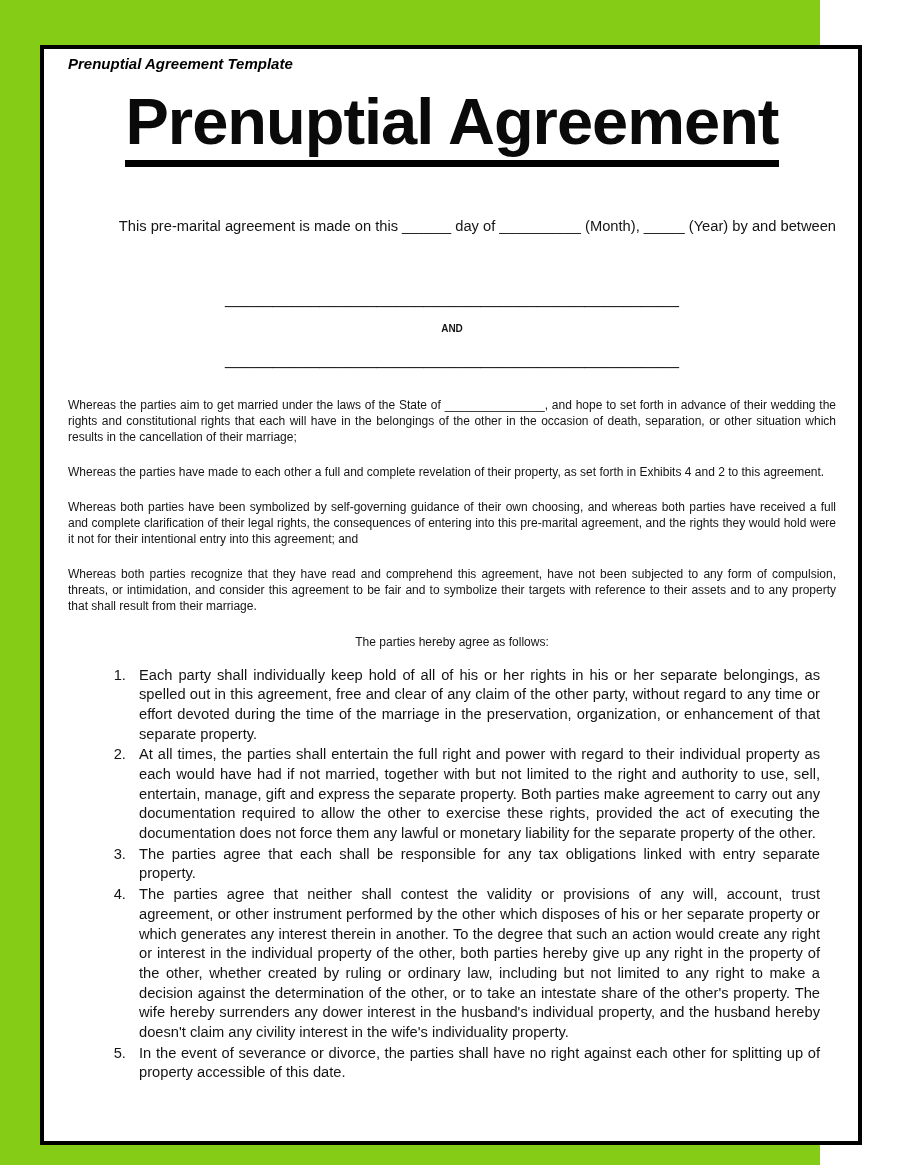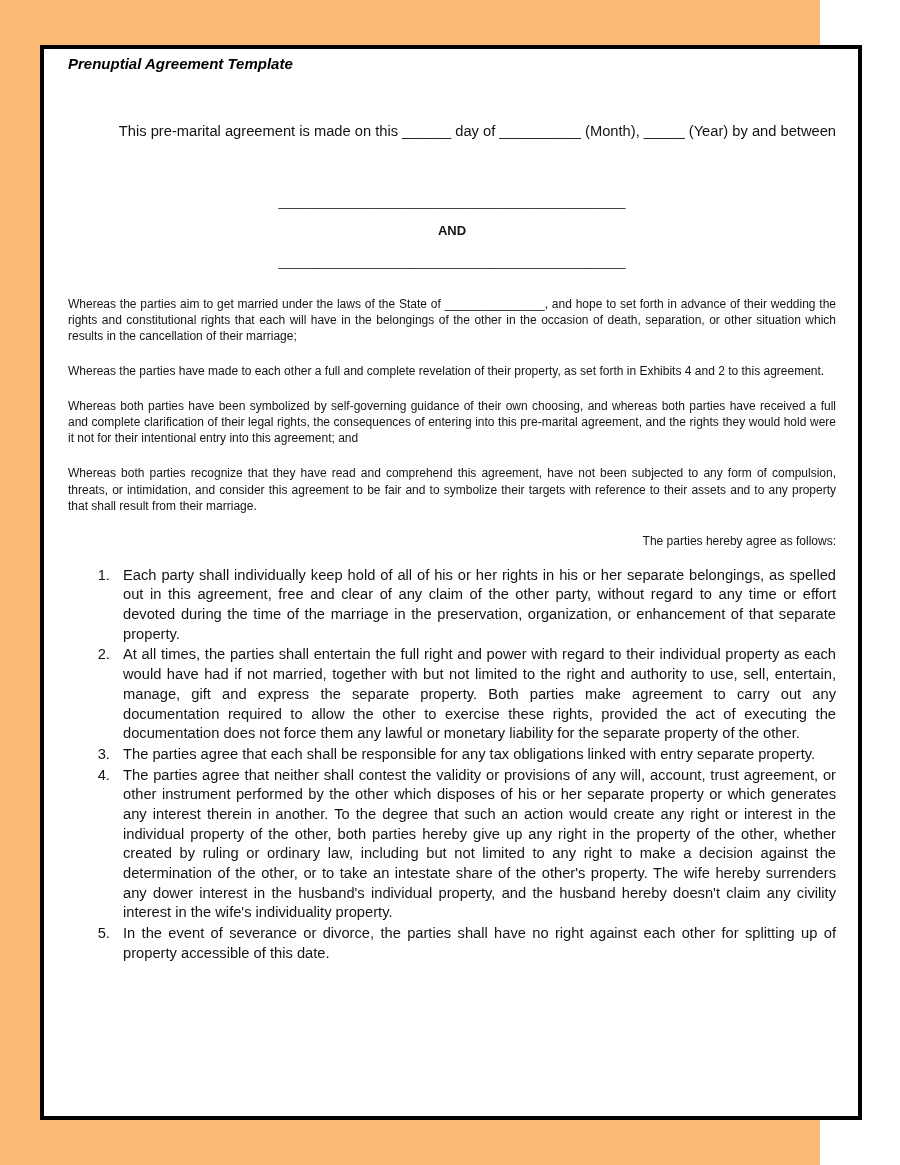--- a/index.html
+++ b/index.html
@@ -6,21 +6,21 @@
   html, body {
     margin: 0;
     padding: 0;
     background: #ffffff;
     font-family: "Liberation Sans", "DejaVu Sans", sans-serif;
     color: #141414;
   }
   .canvas {
     width: 820px;
     height: 1165px;
-    background: #fdba74;
+    background: #84cc16;
     position: relative;
   }
   .page-border {
     position: absolute;
     left: 40px;
     top: 45px;
     width: 822px;
     border: 4px solid #000000;
     background: #ffffff;
     padding: 4px 22px 42px 24px;
@@ -52,63 +52,66 @@
     font-size: 14.7px;
     line-height: 1.34;
     margin-top: 50px;
     text-align: right;
   }
   .party-block {
     margin-top: 52px;
     text-align: center;
   }
   .party-line {
-    font-size: 13px;
+    font-size: 17px;
     letter-spacing: 0px;
     line-height: 1.2;
     white-space: nowrap;
   }
   .and-sep {
-    font-size: 13px;
+    font-size: 10px;
     font-weight: bold;
     margin: 14px 0 16px 0;
   }
   .body-copy {
     margin-top: 26px;
   }
   .para {
     font-size: 12px;
     line-height: 1.34;
     text-align: justify;
     margin: 0 0 19px 0;
   }
   .lead {
-    text-align: right;
-    margin-bottom: 17px;
+    text-align: center;
+    margin-bottom: 0;
   }
   ol.clauses {
-    margin: 0;
+    margin: 16px;
     padding: 0 0 0 46px;
   }
   ol.clauses li {
     font-size: 14.7px;
     line-height: 1.34;
     text-align: justify;
     padding-left: 9px;
     margin: 0 0 1px 0;
   }
 </style>
 </head>
 <body>
 
 <div class="canvas">
   <div class="page-border">
 
     <div class="template-header">Prenuptial Agreement Template</div>
 
+    <div class="doc-title-wrap">
+      <span class="doc-title">Prenuptial Agreement</span>
+    </div>
 
     <p class="intro">This pre-marital agreement is made on this ______ day of __________ (Month), _____ (Year) by and between</p>
 
     <div class="party-block">
       <div class="party-line">________________________________________________</div>
       <div class="and-sep">AND</div>
       <div class="party-line">________________________________________________</div>
     </div>
 
     <div class="body-copy">

